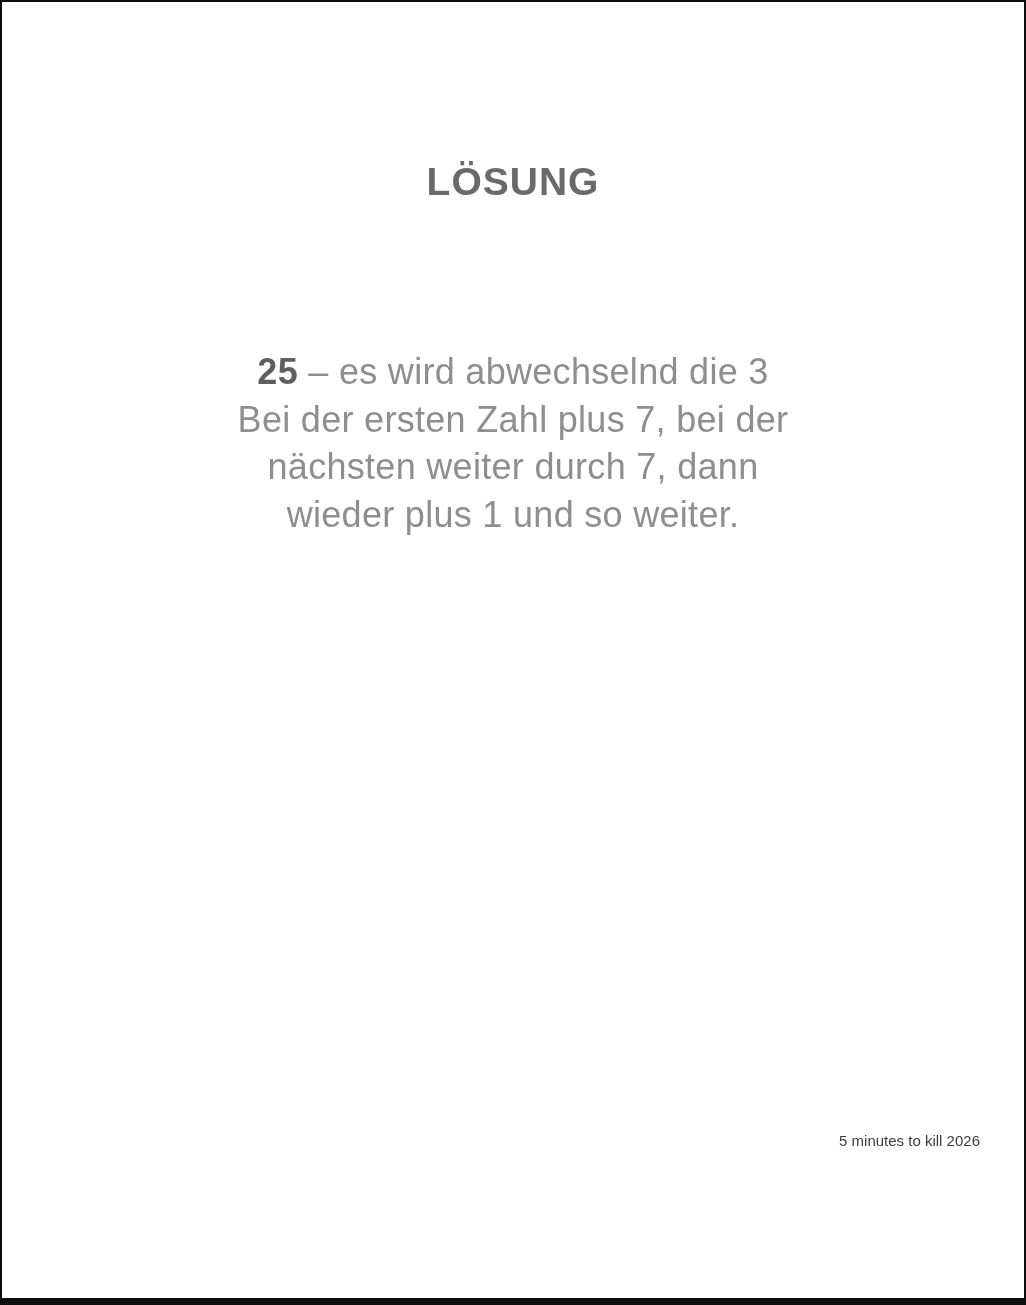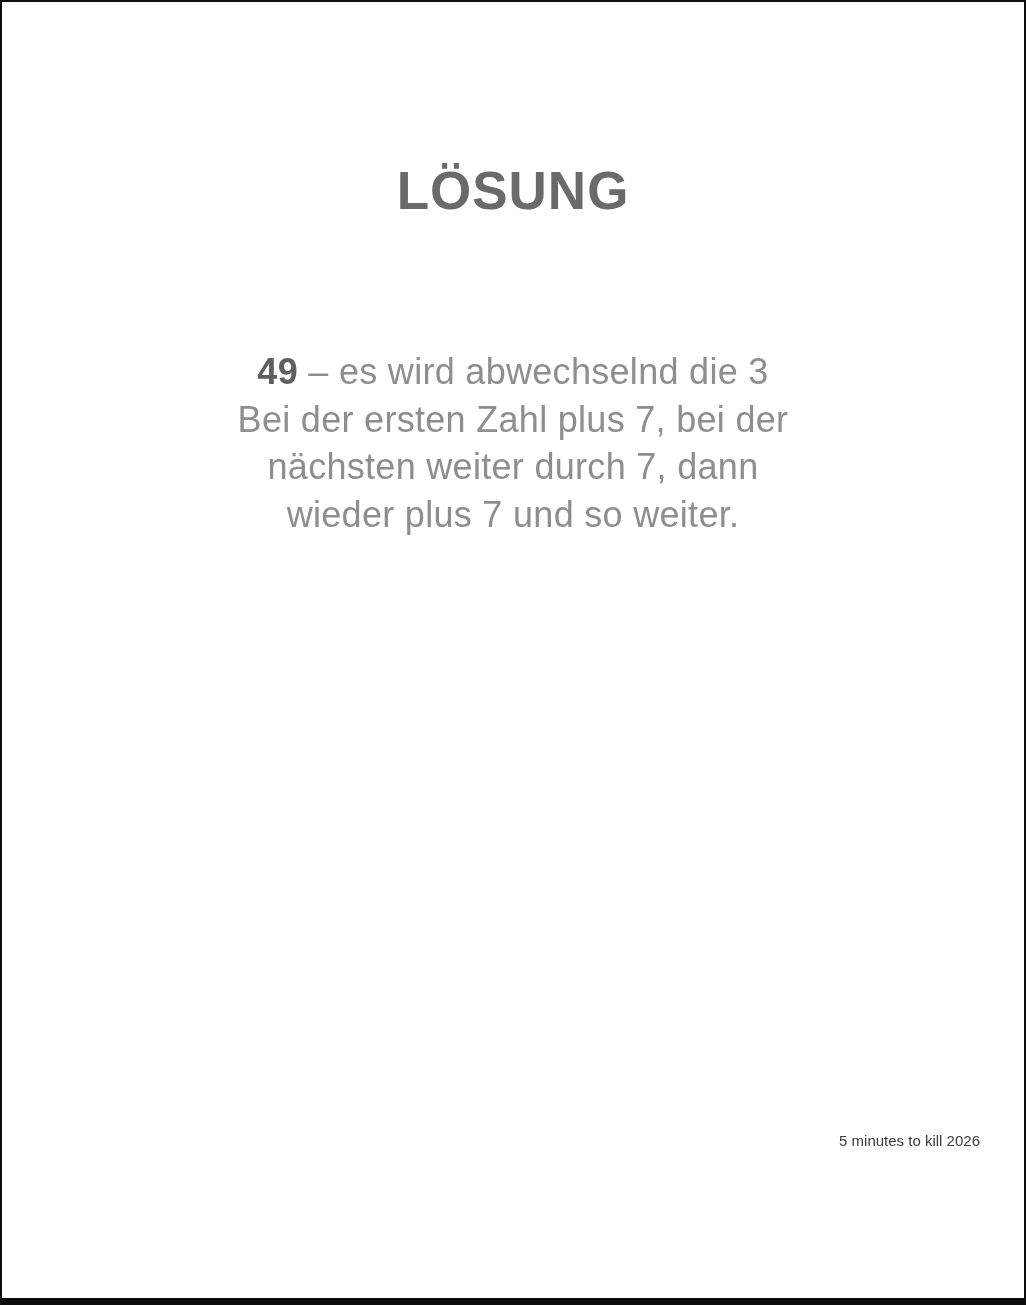--- a/index.html
+++ b/index.html
@@ -19,21 +19,21 @@
     overflow: hidden;
   }
   .title {
     position: absolute;
     top: 158px;
     left: 0;
     right: 0;
     margin: 0;
     text-align: center;
     font-family: "Liberation Sans", sans-serif;
-    font-size: 53px;
+    font-size: 39px;
     font-weight: 700;
     letter-spacing: 1px;
     color: #6a6a6a;
   }
   .solution {
     position: absolute;
     top: 346px;
     left: 0;
     right: 0;
     text-align: center;
@@ -62,21 +62,21 @@
   }
 </style>
 </head>
 <body>
 
 <div class="page">
 
   <h1 class="title">LÖSUNG</h1>
 
   <div class="solution">
-    <div class="line"><span class="answer">49</span><span> – es wird abwechselnd die 3</span></div>
+    <div class="line"><span class="answer">25</span><span> – es wird abwechselnd die 3</span></div>
     <div class="line">Bei der ersten Zahl plus 7, bei der</div>
     <div class="line">nächsten weiter durch 7, dann</div>
-    <div class="line">wieder plus 7 und so weiter.</div>
+    <div class="line">wieder plus 1 und so weiter.</div>
   </div>
 
   <div class="footer">5 minutes to kill 2026</div>
 
 </div>
 
 </body></html>

